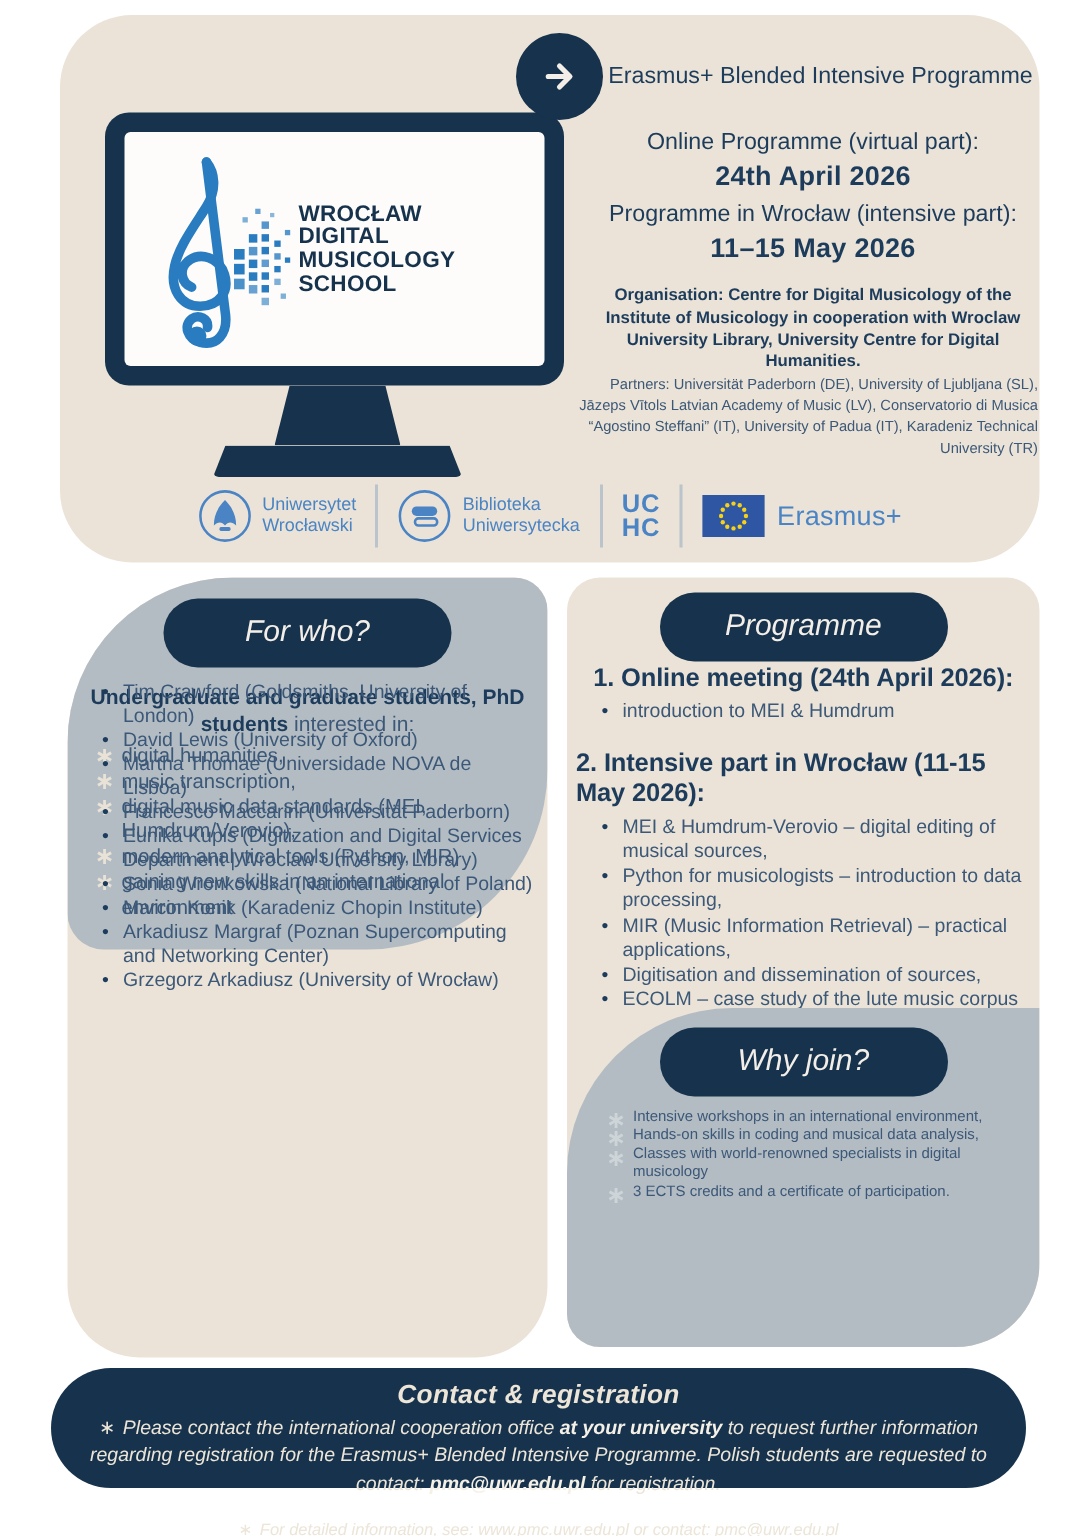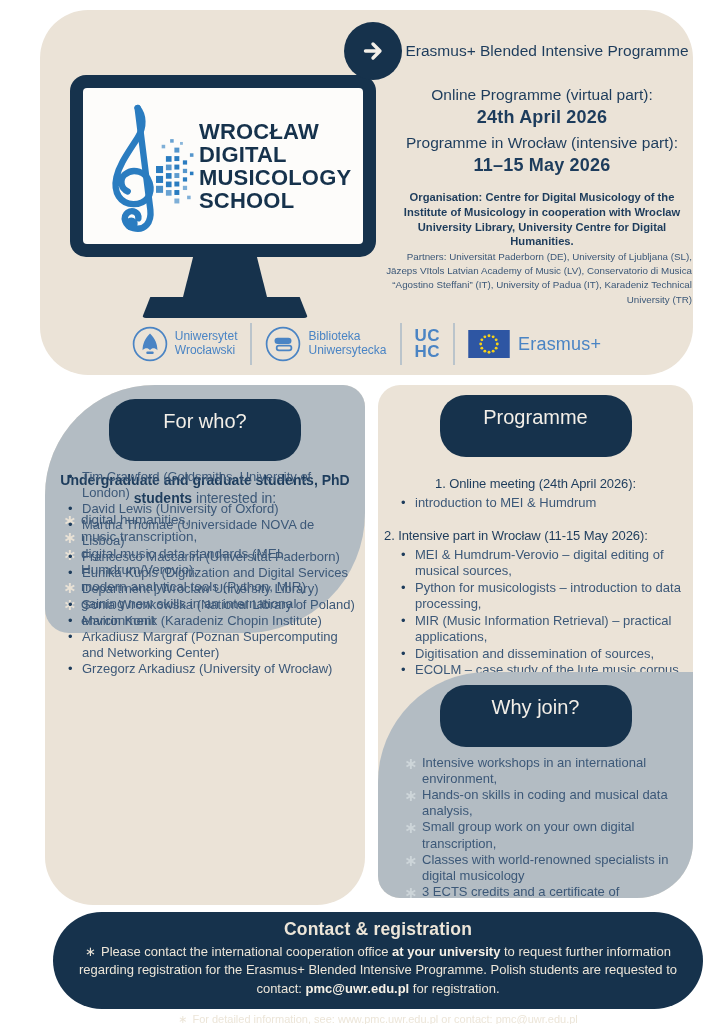--- a/index.html
+++ b/index.html
@@ -19,68 +19,68 @@
   .dates .val{font-size:18px;font-weight:bold;margin-top:3px;letter-spacing:.2px;}
   .org{position:absolute;left:352px;top:180px;width:300px;text-align:center;font-weight:bold;font-size:11.2px;line-height:1.32;color:var(--dark);}
   .partners{position:absolute;left:340px;top:240px;width:312px;text-align:right;font-size:9.8px;line-height:1.45;color:var(--text);}
 
   
   .monitor{position:absolute;left:30px;top:65px;width:310px;}
   .m-frame{width:306px;height:182px;background:var(--navy);border-radius:16px;padding:13px;}
   .m-screen{width:100%;height:100%;background:#fdfcfa;border-radius:4px;display:flex;align-items:center;padding:6px 4px 6px 8px;}
   .m-neck{width:84px;height:40px;background:var(--navy);margin:0 auto;clip-path:polygon(12% 0,88% 0,100% 100%,0 100%);}
   .m-base{width:166px;height:21px;background:var(--navy);margin:0 auto;clip-path:polygon(5% 0,95% 0,100% 100%,0 100%);border-radius:4px;}
-  .logo-text{font-weight:bold;font-size:22px;line-height:1.05;letter-spacing:.2px;color:var(--navy);margin-left:2px;}
+  .logo-text{font-weight:bold;font-size:15px;line-height:1.05;letter-spacing:.2px;color:var(--navy);margin-left:2px;}
 
   
   .logos-row{position:absolute;left:0;bottom:10px;width:100%;display:flex;align-items:center;justify-content:center;gap:13px;}
   .logo-item{display:flex;align-items:center;gap:7px;}
   .logo-item .cap{font-size:12px;line-height:1.15;color:var(--logoblue);}
   .logo-divider{width:2px;height:42px;background:#9fb3c4;opacity:.65;}
   .uchc{font-weight:bold;font-size:17px;line-height:.95;color:var(--logoblue);letter-spacing:.5px;text-align:left;}
   .erasmus{display:flex;align-items:center;gap:8px;}
   .erasmus .cap{font-size:18px;color:var(--logoblue);letter-spacing:.2px;}
 
   
   .col{position:absolute;background:var(--cream);overflow:hidden;}
   .col-left{left:45px;top:385px;width:320px;height:520px;border-radius:110px 22px 48px 48px;}
   .col-right{left:378px;top:385px;width:315px;height:513px;border-radius:22px 22px 56px 22px;}
 
   .blob-forwho{position:absolute;left:0;top:0;width:100%;height:248px;background:var(--gray);border-radius:0 0 120px 24px;}
   .blob-whyjoin{position:absolute;left:0;bottom:0;width:100%;height:226px;background:var(--gray);border-radius:110px 0 0 0;}
 
-  .pill{display:block;margin:0 auto;width:192px;height:62px;line-height:45px;background:var(--navy);color:#f3efe8;text-align:center;font-size:20px;border-radius:26px;}
+  .pill{display:block;margin:0 auto;width:192px;height:46px;line-height:45px;background:var(--navy);color:#f3efe8;text-align:center;font-size:20px;border-radius:26px;font-style:italic;}
   .blob-forwho .pill{margin-top:14px;}
   .lecturers .pill{margin-top:13px;}
   .programme .pill{margin-top:10px;}
   .blob-whyjoin .pill{margin-top:13px;}
 
   .intro{margin:11px 10px 4px;text-align:center;font-size:14px;color:var(--text);line-height:1.28;}
   .intro b{color:var(--dark);}
 
   ul{list-style:none;}
   .star-list{margin:2px 14px 0 18px;}
   .star-list li{position:relative;padding-left:18px;font-size:13.5px;line-height:1.25;color:var(--text);}
   .star-list li::before{content:"\2217";position:absolute;left:0;top:-1px;font-size:16px;font-weight:bold;color:#e9e2d6;}
-  .star-list.light li{font-size:13px;line-height:1.24;}
+  .star-list.light li{font-size:10px;line-height:1.24;}
   .star-list.light li::before{color:#cdd5d9;}
   .blob-whyjoin .star-list{margin:8px 14px 0 26px;}
 
   .dot-list{margin:8px 10px 0 22px;}
   .dot-list li{position:relative;padding-left:15px;font-size:13px;line-height:1.27;color:var(--text);}
   .dot-list li::before{content:"\2022";position:absolute;left:1px;top:0;color:var(--dark);}
   .lecturers .dot-list{margin-top:9px;line-height:1.22;}
   .lecturers .dot-list li{line-height:1.23;}
 
-  .ph{font-weight:normal;font-size:13px;color:var(--dark);margin:19px 6px 0;letter-spacing:-.1px;}
+  .ph{font-weight:bold;font-size:17px;color:var(--dark);margin:1px 6px 0;letter-spacing:-.1px;}
   .ph.centered{text-align:center;}
   .programme .dot-list{margin-top:4px;}
 
   
-  .footer{position:absolute;left:53px;top:912px;width:650px;height:97px;background:var(--navy);border-radius:50px;text-align:center;color:#ece5d8;padding-top:7px;}
+  .footer{position:absolute;left:34px;top:912px;width:650px;height:80px;background:var(--navy);border-radius:50px;text-align:center;color:#ece5d8;padding-top:7px;font-style:italic;}
   .f-title{font-weight:bold;font-size:17.5px;letter-spacing:.2px;}
   .f-body{width:616px;margin:3px auto 0;font-size:13px;line-height:1.42;}
   .f-body b,.f-line2 b{color:#f6f1e7;}
   .f-line2{font-size:11px;margin-top:15px;text-align:center;}
   .f-star{padding-right:5px;}
   a.linkish{color:inherit;text-decoration:none;cursor:pointer;}
 </style>
 </head>
 <body>
 
@@ -250,21 +250,20 @@
         <li>MIR (Music Information Retrieval) – practical applications,</li>
         <li>Digitisation and dissemination of sources,</li>
         <li>ECOLM – case study of the lute music corpus</li>
       </ul>
     </div>
     <div class="blob-whyjoin">
       <div class="pill">Why join?</div>
       <ul class="star-list light">
         <li>Intensive workshops in an international environment,</li>
         <li>Hands-on skills in coding and musical data analysis,</li>
-        <li>Small group work on your own digital transcription,</li>
         <li>Classes with world-renowned specialists in digital musicology</li>
         <li>3 ECTS credits and a certificate of participation.</li>
       </ul>
     </div>
   </section>
 
   <footer class="footer">
     <div class="f-title">Contact &amp; registration</div>
     <p class="f-body"><span class="f-star">∗</span><span>Please contact the international cooperation office </span><b>at your university</b><span> to request further information regarding registration for the Erasmus+ Blended Intensive Programme. Polish students are requested to contact: </span><b><a class="linkish">pmc@uwr.edu.pl</a></b><span> for registration.</span></p>
     <p class="f-line2"><span class="f-star">∗</span><span>For detailed information, see: </span><a class="linkish">www.pmc.uwr.edu.pl</a><span> or contact: </span><a class="linkish">pmc@uwr.edu.pl</a></p>

